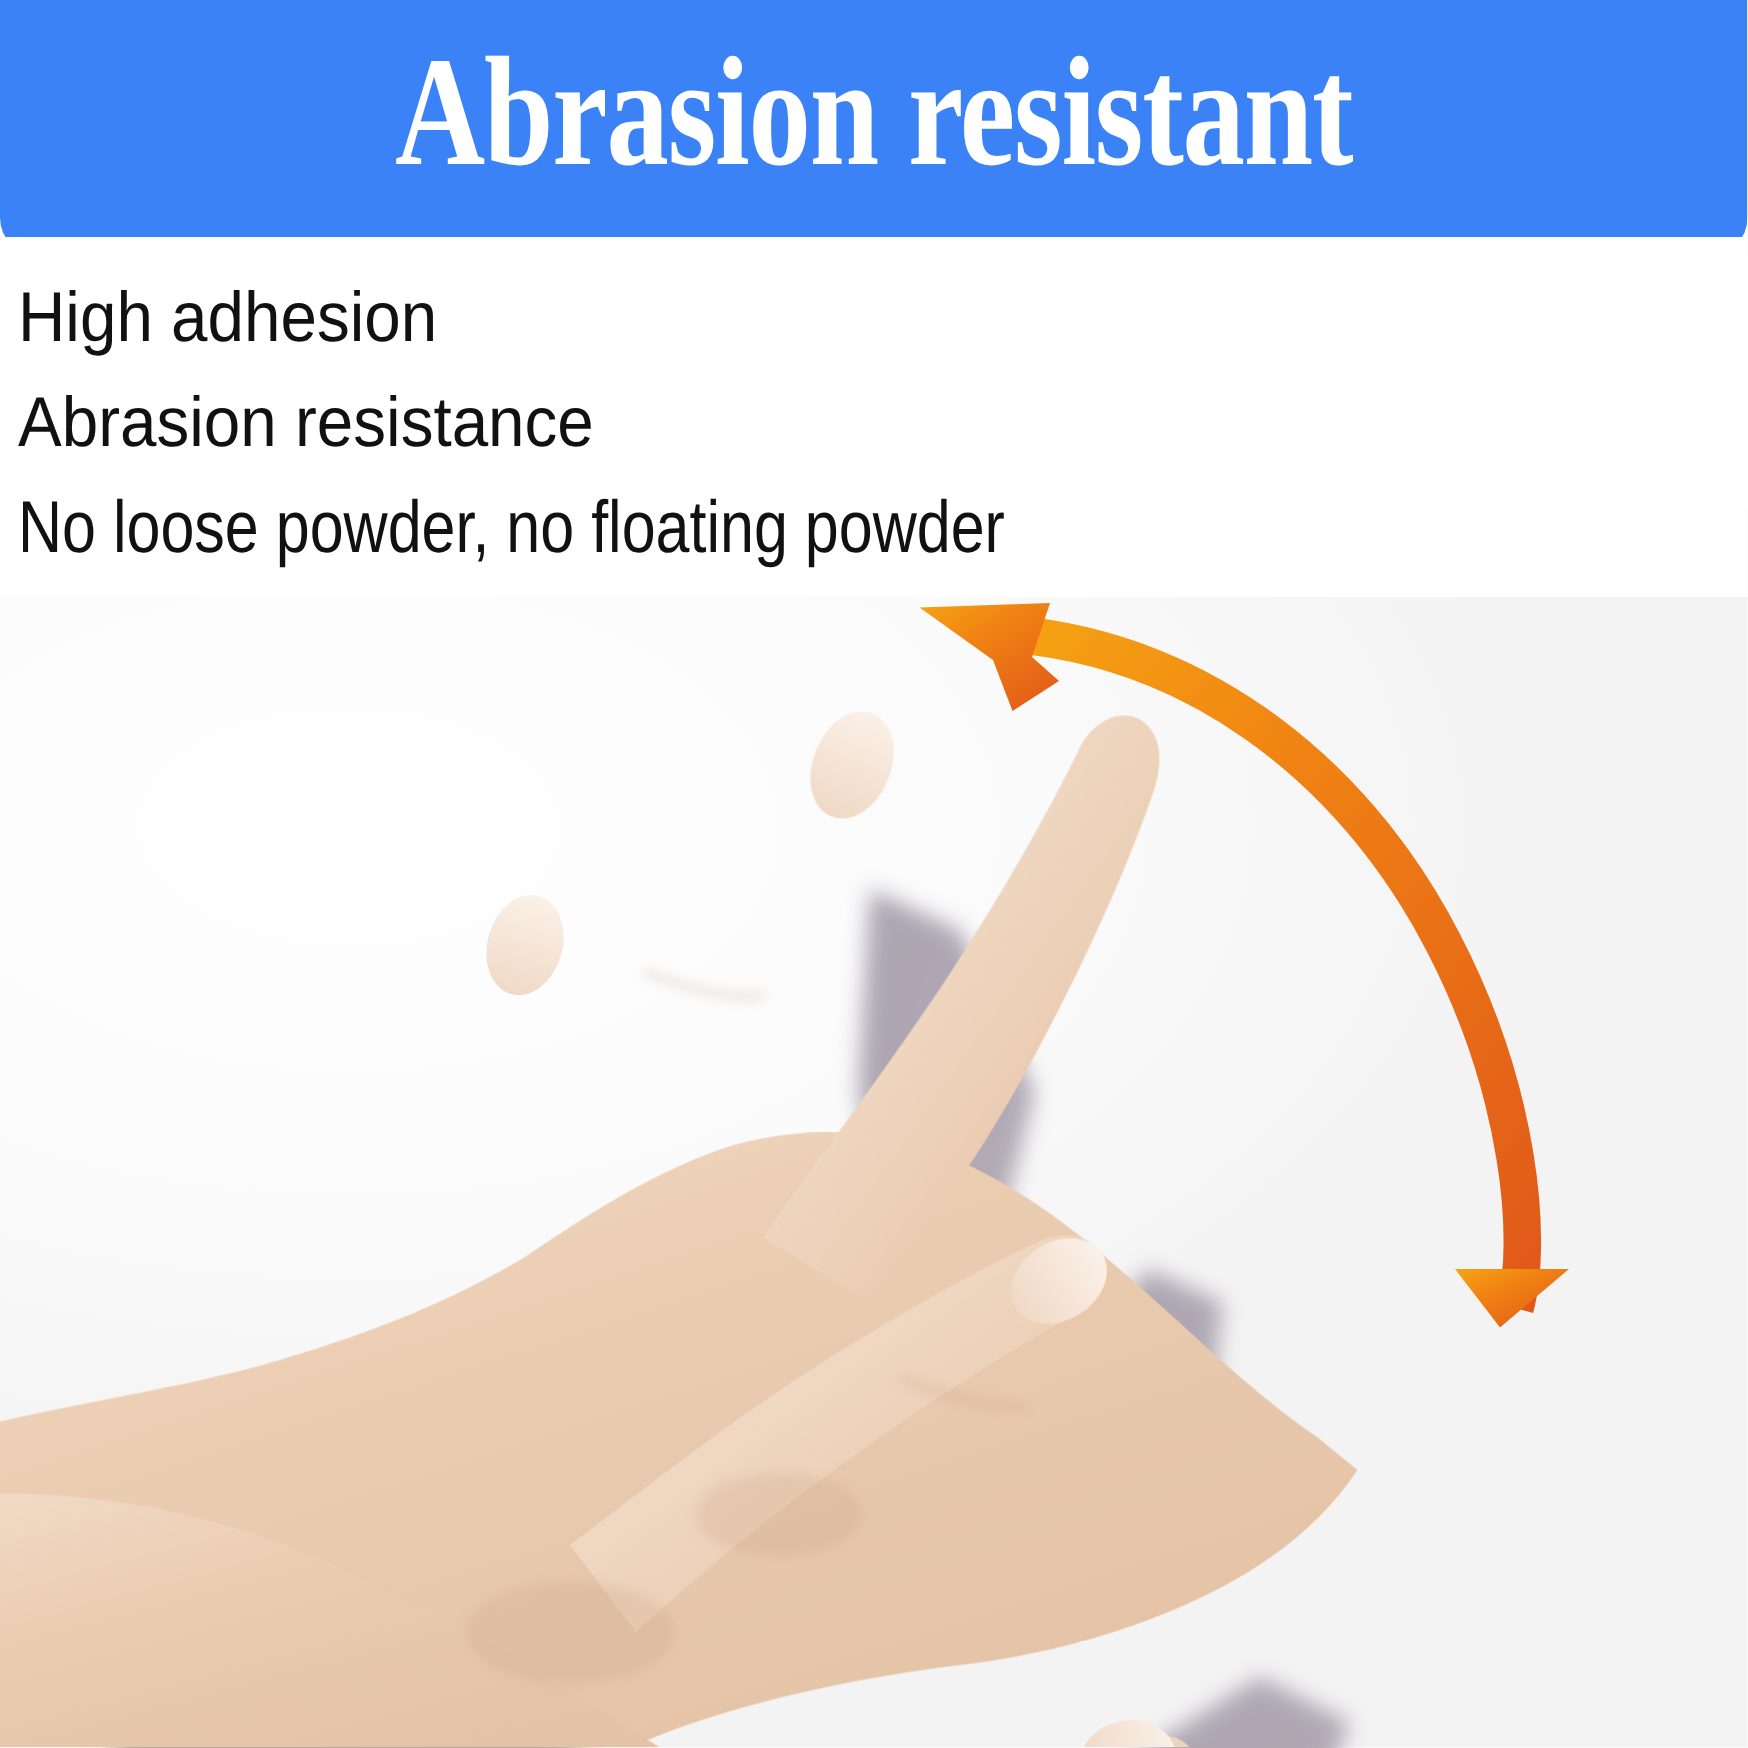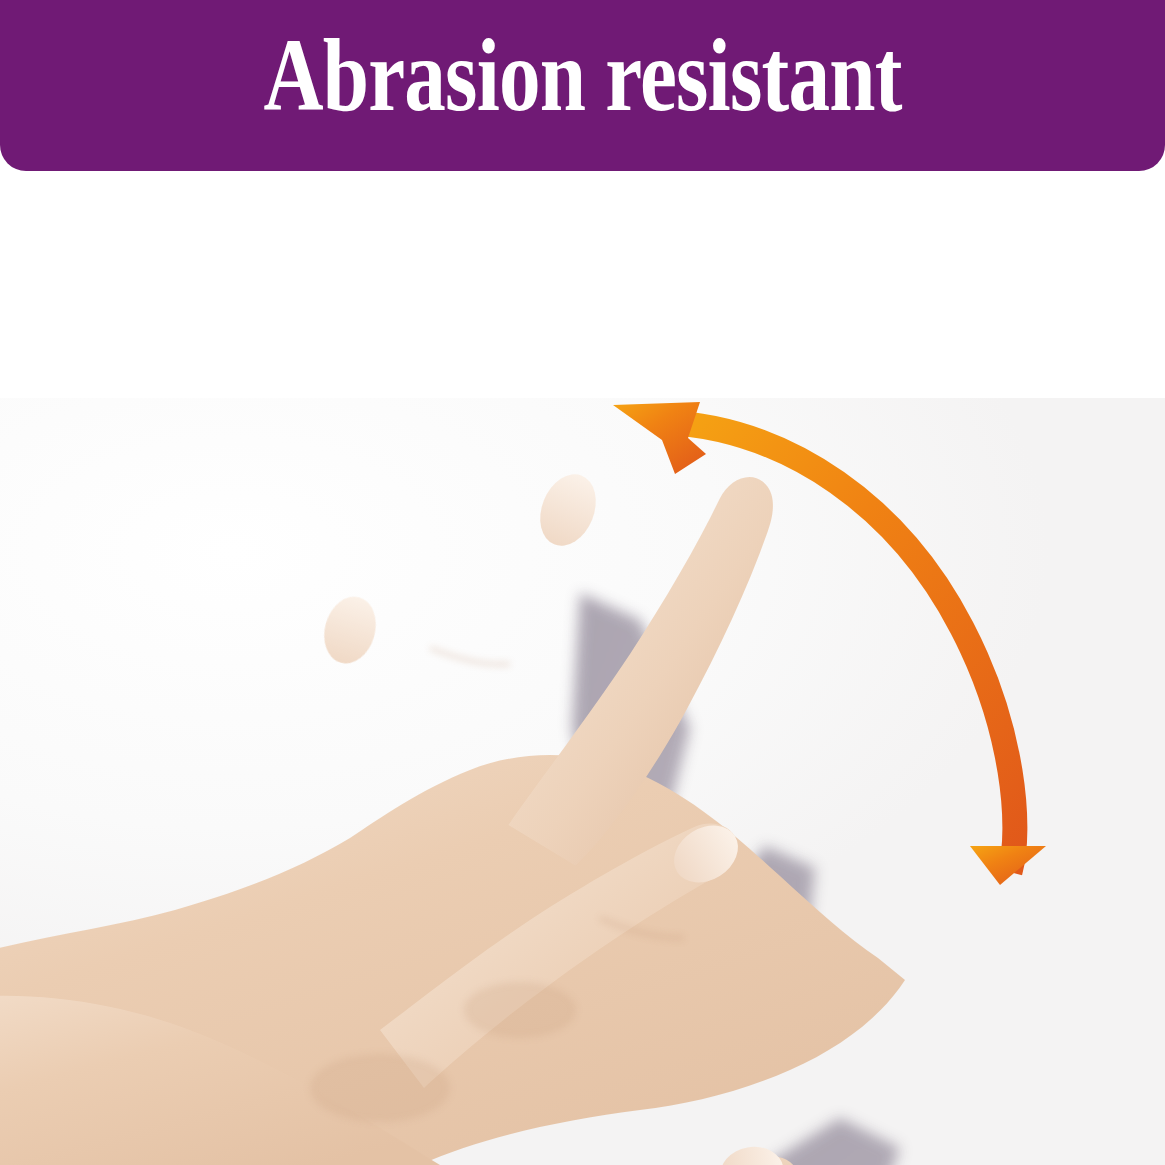--- a/index.html
+++ b/index.html
@@ -14,21 +14,21 @@
     position:relative;
     width:1165px;height:1165px;
     overflow:hidden;
     background:#ffffff;
   }
 
   
   .banner{
     position:absolute;left:0;top:0;
     width:1165px;height:171px;
-    background:#701a75;
+    background:#3b82f6;
     border-bottom-left-radius:26px;
     border-bottom-right-radius:26px;
     overflow:hidden;
   }
   .banner-title{
     position:absolute;
     left:0;right:0;
     top:16px;
     text-align:center;
     color:#ffffff;
@@ -80,20 +80,25 @@
 </style>
 </head>
 <body>
 
 <div id="page">
 
   <div class="banner">
     <div class="banner-title">Abrasion resistant</div>
   </div>
 
+  <div class="features">
+    <div class="feature-line fl-1">High adhesion</div>
+    <div class="feature-line fl-2">Abrasion resistance</div>
+    <div class="feature-line fl-3">No loose powder, no floating powder</div>
+  </div>
 
   <div class="photo">
     <div class="photo-bg"></div>
 
     <svg viewBox="0 0 1165 767" preserveAspectRatio="none">
       <defs>
         <linearGradient id="skin" x1="0" y1="0" x2="0.75" y2="1">
           <stop offset="0%" stop-color="#F2DCC8"></stop>
           <stop offset="40%" stop-color="#EBCDB2"></stop>
           <stop offset="100%" stop-color="#E4C2A5"></stop>

